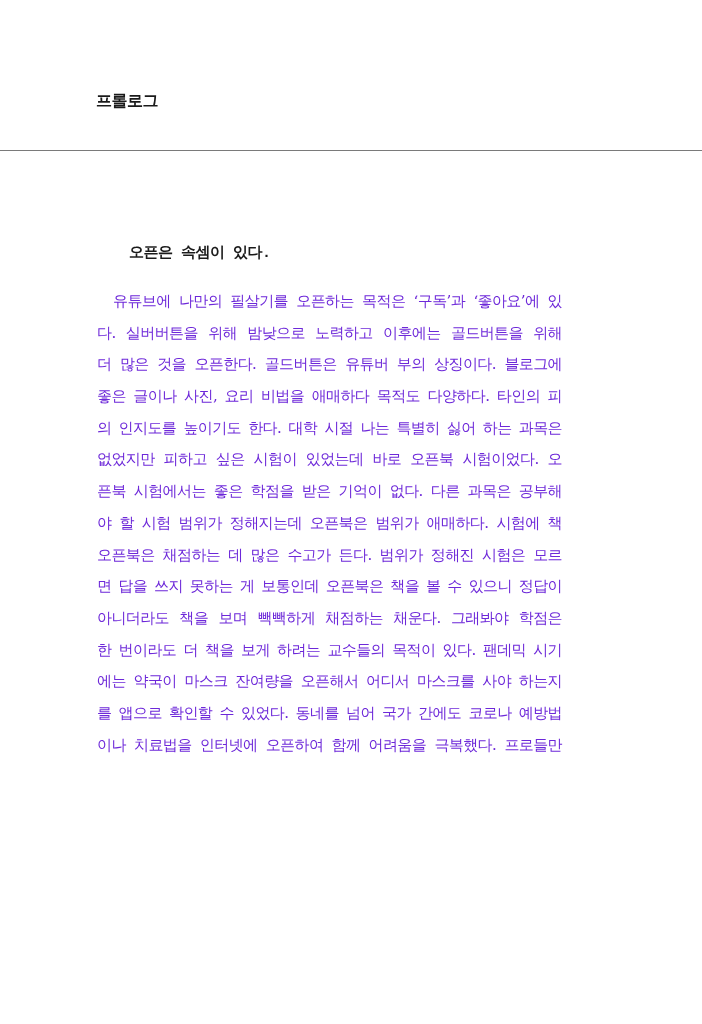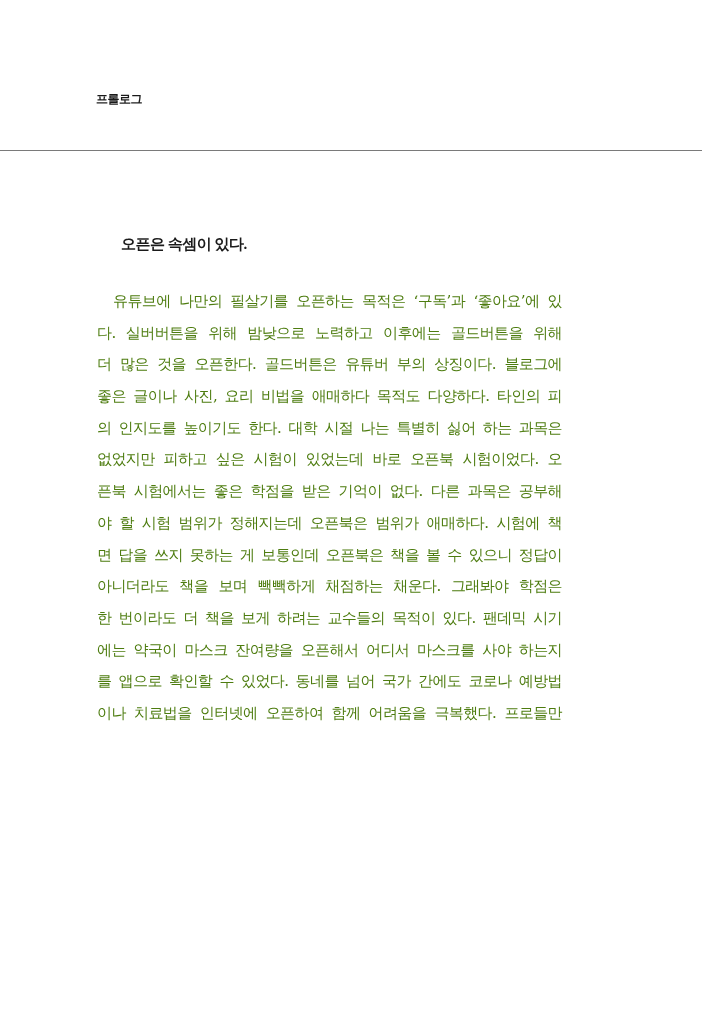--- a/index.html
+++ b/index.html
@@ -13,54 +13,54 @@
       position: relative;
       overflow: hidden;
       color: #1e1e1e;
     }
     .chapter-title {
       position: absolute;
       left: 96px;
       top: 91px;
       font-family: Liberation Mono, monospace;
       font-weight: bold;
-      font-size: 12px;
+      font-size: 16px;
       letter-spacing: -0.5px;
       color: #1a1a1a;
       margin: 0;
     }
     .rule {
       position: absolute;
       left: 0;
       top: 150px;
       width: 702px;
       height: 0;
       border-top: 1.5px solid #7a7a7a;
     }
     .section-heading {
       position: absolute;
       left: 113px;
       top: 227px;
-      margin: 8px;
-      font-family: Liberation Serif, serif;
+      margin: 16px;
+      font-family: Liberation Mono, monospace;
       font-weight: bold;
       font-size: 15px;
       letter-spacing: -0.5px;
       color: #1a1a1a;
       text-align: right;
     }
     .body {
       position: absolute;
       left: 97px;
       top: 286px;
       width: 465px;
       margin: 0;
       font-family: "DejaVu Serif", serif;
       font-size: 15px;
-      color: #4d7c0f;
+      color: #6d28d9;
     }
     .line {
       display: block;
       height: 31.7px;
       line-height: 31.7px;
       white-space: nowrap;
       text-align: justify;
       text-align-last: justify;
       letter-spacing: -0.6px;
     }
@@ -78,19 +78,20 @@
 
 <div class="body">
   <span class="line first">유튜브에 나만의 필살기를 오픈하는 목적은 ‘구독’과 ‘좋아요’에 있</span>
   <span class="line">다. 실버버튼을 위해 밤낮으로 노력하고 이후에는 골드버튼을 위해</span>
   <span class="line">더 많은 것을 오픈한다. 골드버튼은 유튜버 부의 상징이다. 블로그에</span>
   <span class="line">좋은 글이나 사진, 요리 비법을 애매하다 목적도 다양하다. 타인의 피</span>
   <span class="line">의 인지도를 높이기도 한다. 대학 시절 나는 특별히 싫어 하는 과목은</span>
   <span class="line">없었지만 피하고 싶은 시험이 있었는데 바로 오픈북 시험이었다. 오</span>
   <span class="line">픈북 시험에서는 좋은 학점을 받은 기억이 없다. 다른 과목은 공부해</span>
   <span class="line">야 할 시험 범위가 정해지는데 오픈북은 범위가 애매하다. 시험에 책</span>
+  <span class="line">오픈북은 채점하는 데 많은 수고가 든다. 범위가 정해진 시험은 모르</span>
   <span class="line">면 답을 쓰지 못하는 게 보통인데 오픈북은 책을 볼 수 있으니 정답이</span>
   <span class="line">아니더라도 책을 보며 빽빽하게 채점하는 채운다. 그래봐야 학점은</span>
   <span class="line">한 번이라도 더 책을 보게 하려는 교수들의 목적이 있다. 팬데믹 시기</span>
   <span class="line">에는 약국이 마스크 잔여량을 오픈해서 어디서 마스크를 사야 하는지</span>
   <span class="line">를 앱으로 확인할 수 있었다. 동네를 넘어 국가 간에도 코로나 예방법</span>
   <span class="line">이나 치료법을 인터넷에 오픈하여 함께 어려움을 극복했다. 프로들만</span>
 </div>
 
 </body></html>

